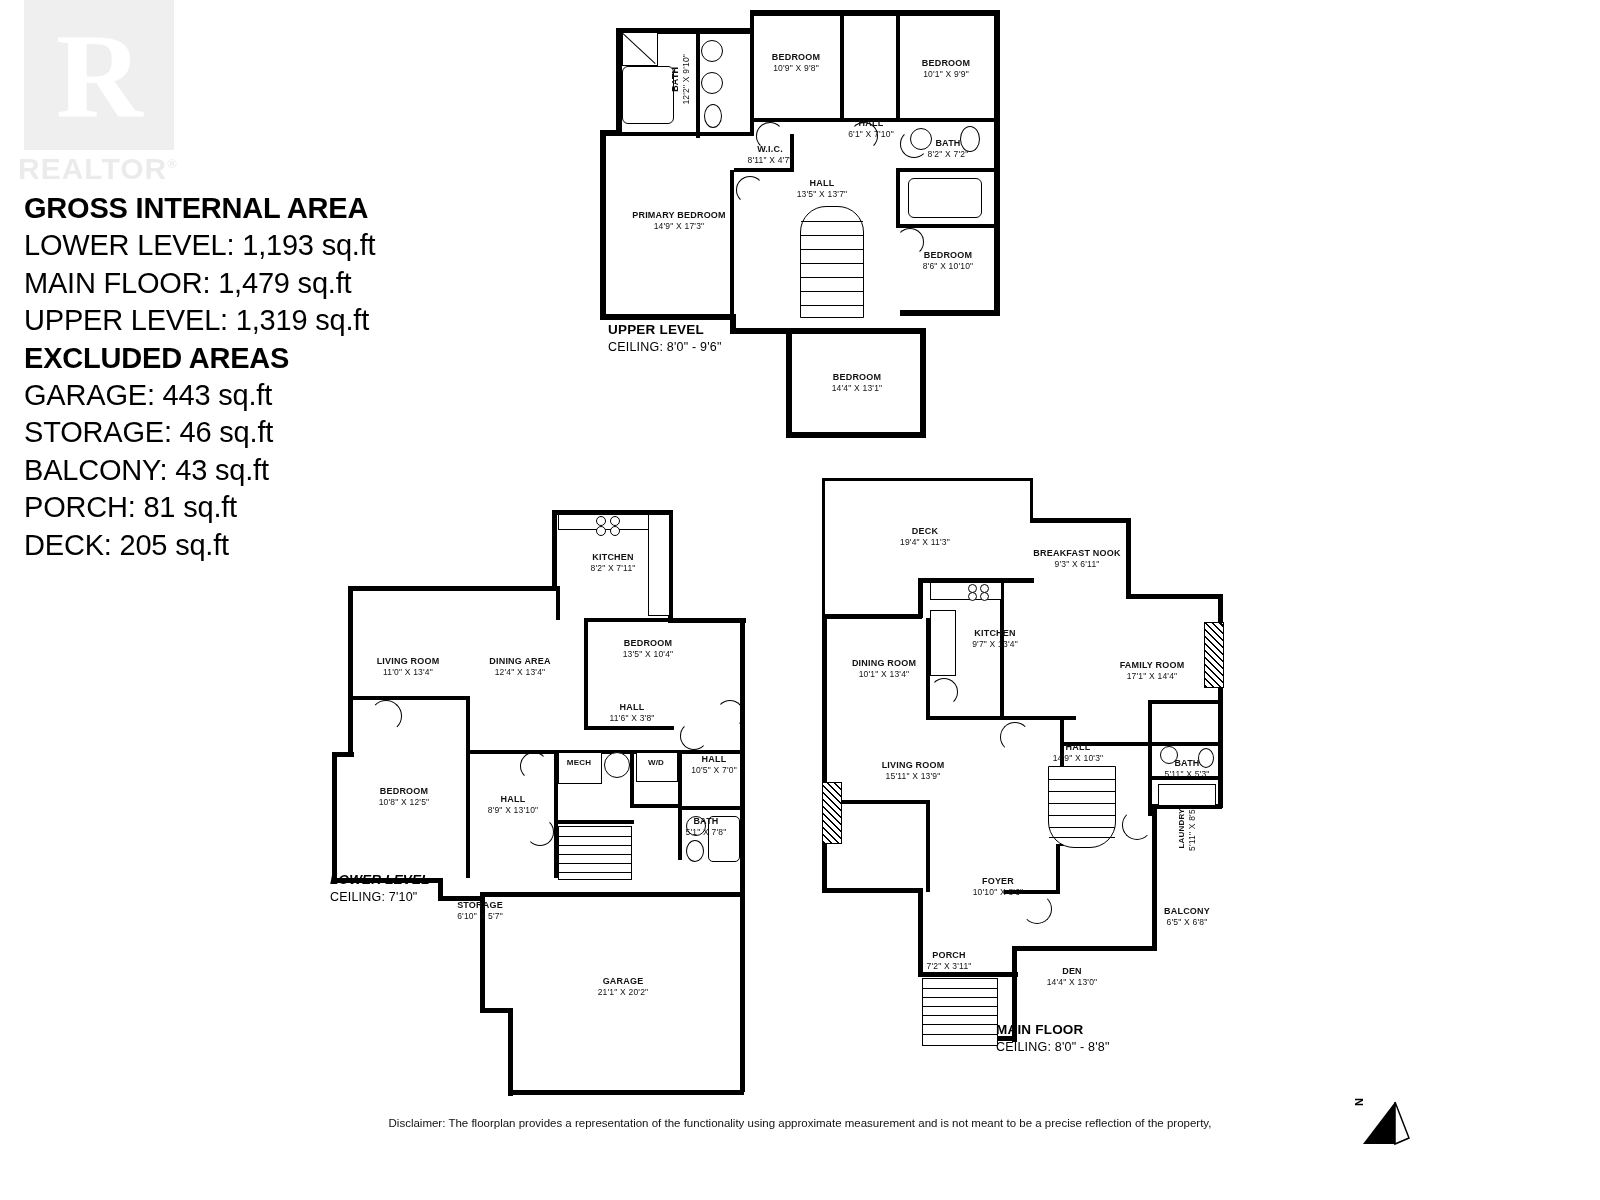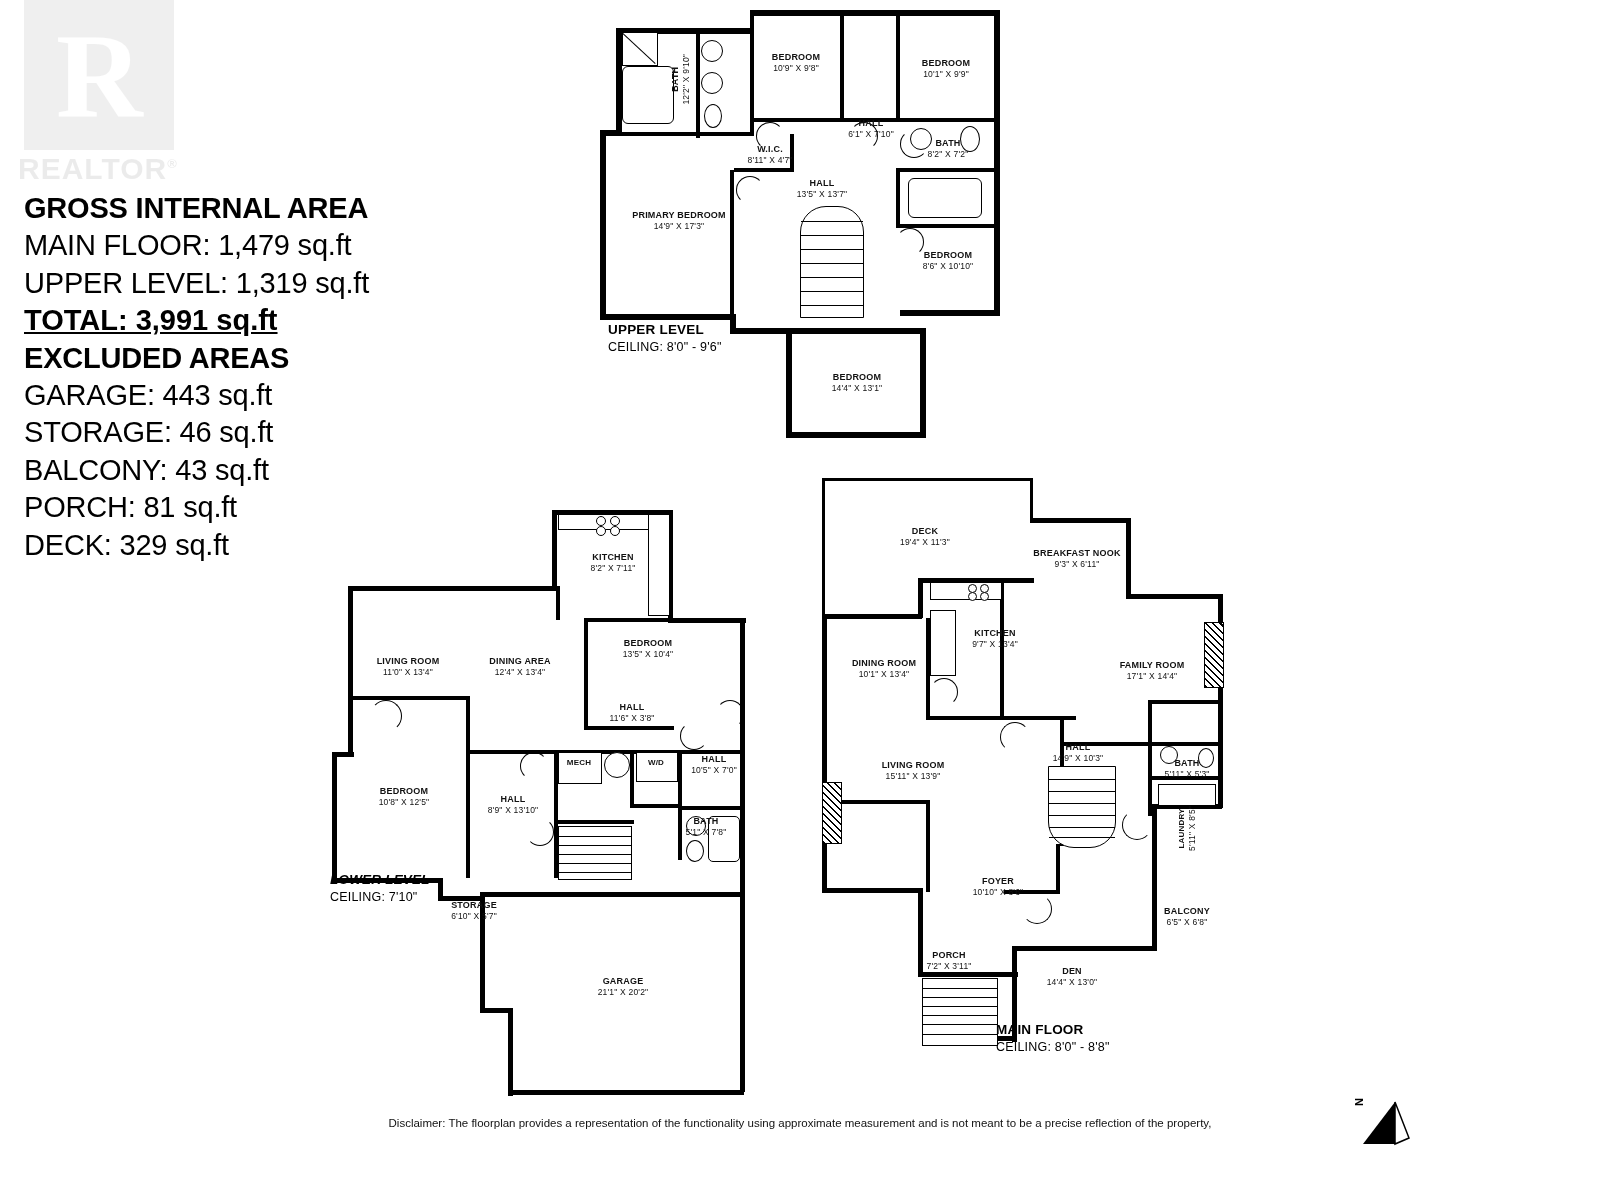--- a/index.html
+++ b/index.html
@@ -68,29 +68,29 @@
 
   <div class="watermark">
     <div class="wm-box"></div>
     <div class="wm-r">R</div>
     <div class="wm-text"><span>REALTOR</span><sup>®</sup></div>
   </div>
 
 
   <div class="areas">
     <div class="hdr">GROSS INTERNAL AREA</div>
+    <div class="row">LOWER LEVEL: 1,193 sq.ft</div>
     <div class="row">MAIN FLOOR: 1,479 sq.ft</div>
     <div class="row">UPPER LEVEL: 1,319 sq.ft</div>
-    <div class="total">TOTAL: 3,991 sq.ft</div>
     <div class="hdr">EXCLUDED AREAS</div>
     <div class="row">GARAGE: 443 sq.ft</div>
     <div class="row">STORAGE: 46 sq.ft</div>
     <div class="row">BALCONY: 43 sq.ft</div>
     <div class="row">PORCH: 81 sq.ft</div>
-    <div class="row">DECK: 329 sq.ft</div>
+    <div class="row">DECK: 205 sq.ft</div>
   </div>
 
   <div class="fp" style="left:600px;top:10px;width:420px;height:440px;">
 
     <div class="wall" style="left:150px;top:0px;width:250px;height:6px;"></div>
     <div class="wall" style="left:16px;top:18px;width:136px;height:6px;"></div>
     <div class="wall" style="left:16px;top:18px;width:6px;height:108px;"></div>
     <div class="wall" style="left:0px;top:120px;width:22px;height:6px;"></div>
     <div class="wall" style="left:0px;top:120px;width:6px;height:190px;"></div>
     <div class="wall" style="left:0px;top:304px;width:130px;height:6px;"></div>
@@ -270,21 +270,21 @@
     </div>
     <div class="lbl" style="left:24px;top:286px;width:100px;">
       <span>BEDROOM</span><br><span class="d">10'8" X 12'5"</span>
     </div>
     <div class="lbl" style="left:138px;top:294px;width:90px;">
       <span>HALL</span><br><span class="d">8'9" X 13'10"</span>
     </div>
     <div class="lbl" style="left:348px;top:316px;width:56px;">
       <span>BATH</span><br><span class="d">5'1" X 7'8"</span>
     </div>
-    <div class="lbl" style="left:104px;top:400px;width:80px;">
+    <div class="lbl" style="left:110px;top:400px;width:80px;">
       <span>STORAGE</span><br><span class="d">6'10" X 5'7"</span>
     </div>
     <div class="lbl" style="left:238px;top:476px;width:110px;">
       <span>GARAGE</span><br><span class="d">21'1" X 20'2"</span>
     </div>
 
     <div class="levelname" style="left:0px;top:372px;font-style:italic;">LOWER LEVEL</div>
     <div class="levelceil" style="left:0px;top:390px;">CEILING: 7'10"</div>
   </div>
 

